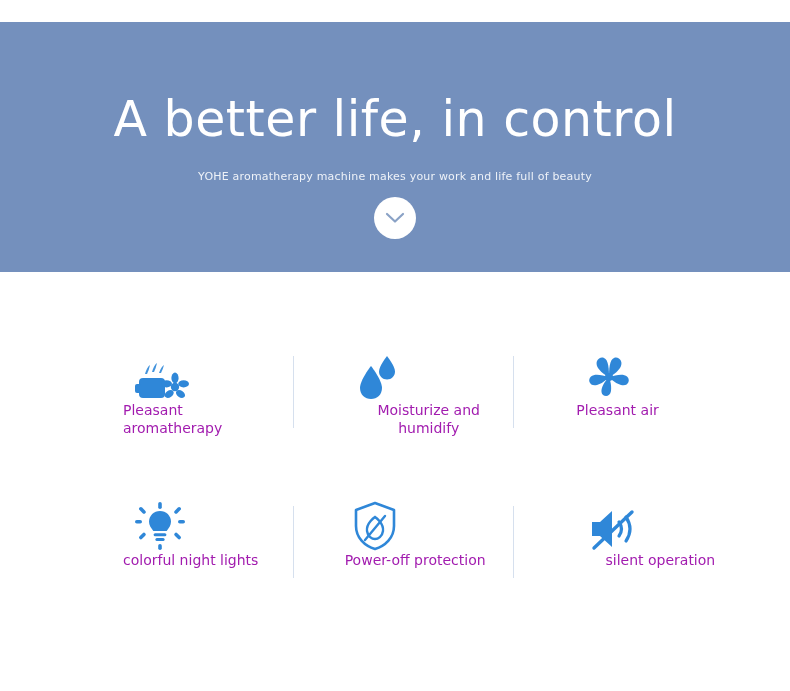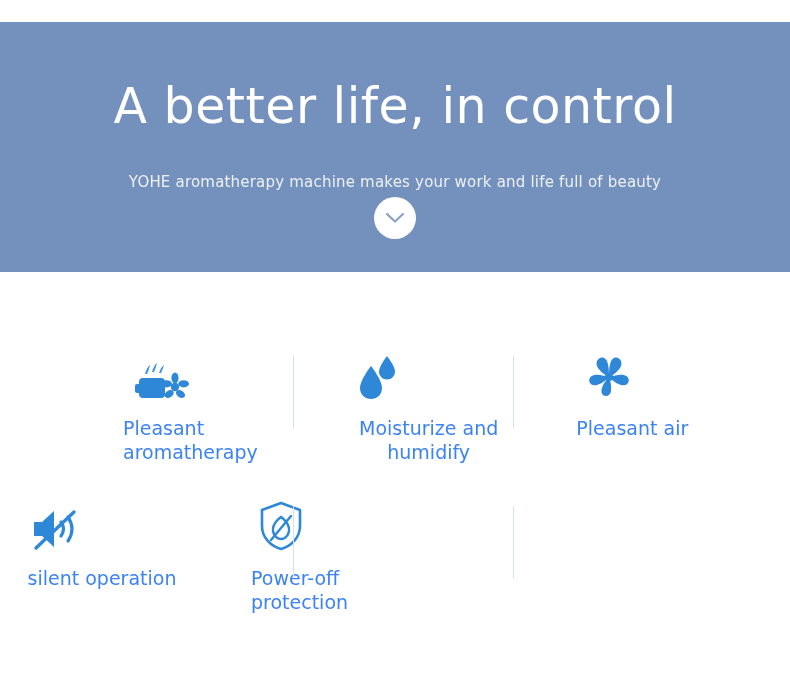--- a/index.html
+++ b/index.html
@@ -24,33 +24,33 @@
     position: absolute;
     left: 0;
     top: 22px;
     width: 790px;
     height: 250px;
     background: #7490bd;
     text-align: center;
     box-sizing: border-box;
   }
   .hero-title {
-    margin: 13px;
-    padding-top: 46px;
+    margin: 0;
+    padding-top: 72px;
     font-size: 49px;
     font-weight: 400;
     color: #ffffff;
     letter-spacing: 0.5px;
     line-height: 1.05;
     font-family: "DejaVu Sans", sans-serif;
   }
   .hero-sub {
-    margin: 16px;
+    margin: 0;
     padding-top: 25px;
-    font-size: 15px;
+    font-size: 11px;
     font-weight: 400;
     color: #eef2f8;
     letter-spacing: 0.2px;
     font-family: "DejaVu Sans", sans-serif;
   }
   .scroll-btn {
     position: absolute;
     left: 50%;
     top: 175px;
     margin-left: -21px;
@@ -86,23 +86,22 @@
   .feat-cell.c0 { margin-left: 95px; }
   .feat-cell .icon-wrap {
     height: 62px;
     display: flex;
     align-items: flex-end;
   }
   .feat-cell .icon-wrap.i0 { padding-left: 40px; }
   .feat-cell .icon-wrap.i1 { padding-left: 30px; }
   .feat-cell .icon-wrap.i2 { padding-left: 25px; }
   .feat-label {
-    margin-top: 14px;
-    font-size: 19px;
-    color: #3b82f6;
+    font-size: 14px;
+    color: #a21caf;
     line-height: 1.28;
     font-family: "DejaVu Sans", sans-serif;
     font-weight: 400;
     max-width: 160px;
   }
   .feat-label.l0 { padding-left: 28px; }
   .feat-label.l1 { padding-left: 22px; text-align: center; }
   .feat-label.l2 { padding-left: 18px; }
   .divider {
     position: absolute;
@@ -187,46 +186,66 @@
           </div>
           <div class="feat-label l2">Pleasant air</div>
         </div>
       </div>
       <div class="divider div-a"></div>
       <div class="divider div-b"></div>
     </div>
 
     <div class="row-wrap row2">
       <div class="feat-row">
-
-        <div class="feat-cell">
-          <div class="icon-wrap i1">
-            <svg width="52" height="46" viewBox="0 0 52 46">
-              <g fill="#2f87d8">
-                <path d="M4,16 L12,16 L24,5 L24,41 L12,30 L4,30 Z"></path>
-              </g>
-              <g stroke="#2f87d8" stroke-width="3.2" fill="none" stroke-linecap="round">
-                <path d="M31,16 q5,7 0,14"></path>
-                <path d="M38,11 q8,12 0,24"></path>
-              </g>
-              <line x1="6" y1="42" x2="44" y2="6" stroke="#2f87d8" stroke-width="3.4" stroke-linecap="round"></line>
-            </svg>
-          </div>
-          <div class="feat-label l1">silent operation</div>
+        <div class="feat-cell c0">
+          <div class="icon-wrap i0">
+            <svg width="50" height="50" viewBox="0 0 50 50">
+              <g fill="#2f87d8">
+                <path d="M25,9 C18.9,9 14,13.7 14,19.6 C14,23.6 16.2,26.4 18.3,28.9 L31.7,28.9 C33.8,26.4 36,23.6 36,19.6 C36,13.7 31.1,9 25,9 Z"></path>
+                <rect x="18.6" y="31.2" width="12.8" height="3" rx="1.5"></rect>
+                <rect x="20.4" y="36" width="9.2" height="3" rx="1.5"></rect>
+                <rect x="23.2" y="0" width="3.6" height="7" rx="1.8"></rect>
+                <rect x="23.2" y="42" width="3.6" height="6" rx="1.8"></rect>
+                <rect x="0" y="18" width="7" height="3.6" rx="1.8"></rect>
+                <rect x="43" y="18" width="7" height="3.6" rx="1.8"></rect>
+                <rect x="5.6" y="4.4" width="3.6" height="8" rx="1.8" transform="rotate(-45 7.4 8.4)"></rect>
+                <rect x="40.8" y="4.4" width="3.6" height="8" rx="1.8" transform="rotate(45 42.6 8.4)"></rect>
+                <rect x="5.6" y="30" width="3.6" height="8" rx="1.8" transform="rotate(45 7.4 34)"></rect>
+                <rect x="40.8" y="30" width="3.6" height="8" rx="1.8" transform="rotate(-45 42.6 34)"></rect>
+              </g>
+            </svg>
+          </div>
+          <div class="feat-label l0">colorful night lights</div>
         </div>
 
         <div class="feat-cell">
           <div class="icon-wrap i2">
             <svg width="46" height="52" viewBox="0 0 46 52">
               <path d="M23,3 L42,10 L42,26 C42,38 33,46 23,49 C13,46 4,38 4,26 L4,10 Z" fill="none" stroke="#2f87d8" stroke-width="2.6" stroke-linejoin="round"></path>
               <path d="M23,17 C23,17 32,23 31,31 C30.3,36.5 26,39 23,39 C20,39 15.7,36.5 15,31 C14,23 23,17 23,17 Z" fill="none" stroke="#2f87d8" stroke-width="2.4"></path>
               <line x1="13" y1="40" x2="33" y2="16" stroke="#2f87d8" stroke-width="2.4" stroke-linecap="round"></line>
             </svg>
           </div>
           <div class="feat-label l2">Power-off protection</div>
         </div>
+
+        <div class="feat-cell">
+          <div class="icon-wrap i1">
+            <svg width="52" height="46" viewBox="0 0 52 46">
+              <g fill="#2f87d8">
+                <path d="M4,16 L12,16 L24,5 L24,41 L12,30 L4,30 Z"></path>
+              </g>
+              <g stroke="#2f87d8" stroke-width="3.2" fill="none" stroke-linecap="round">
+                <path d="M31,16 q5,7 0,14"></path>
+                <path d="M38,11 q8,12 0,24"></path>
+              </g>
+              <line x1="6" y1="42" x2="44" y2="6" stroke="#2f87d8" stroke-width="3.4" stroke-linecap="round"></line>
+            </svg>
+          </div>
+          <div class="feat-label l1">silent operation</div>
+        </div>
       </div>
       <div class="divider div-a"></div>
       <div class="divider div-b"></div>
     </div>
 
   </div>
 </div>
 
 </body></html>

